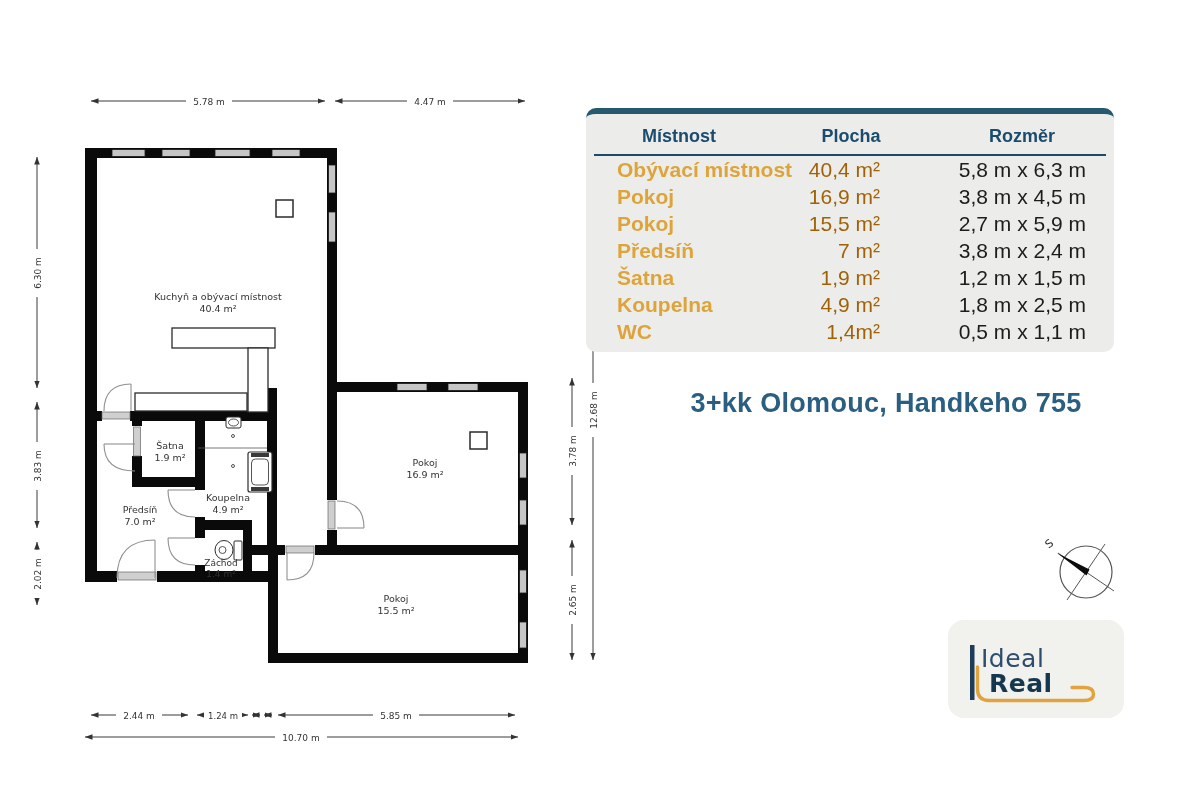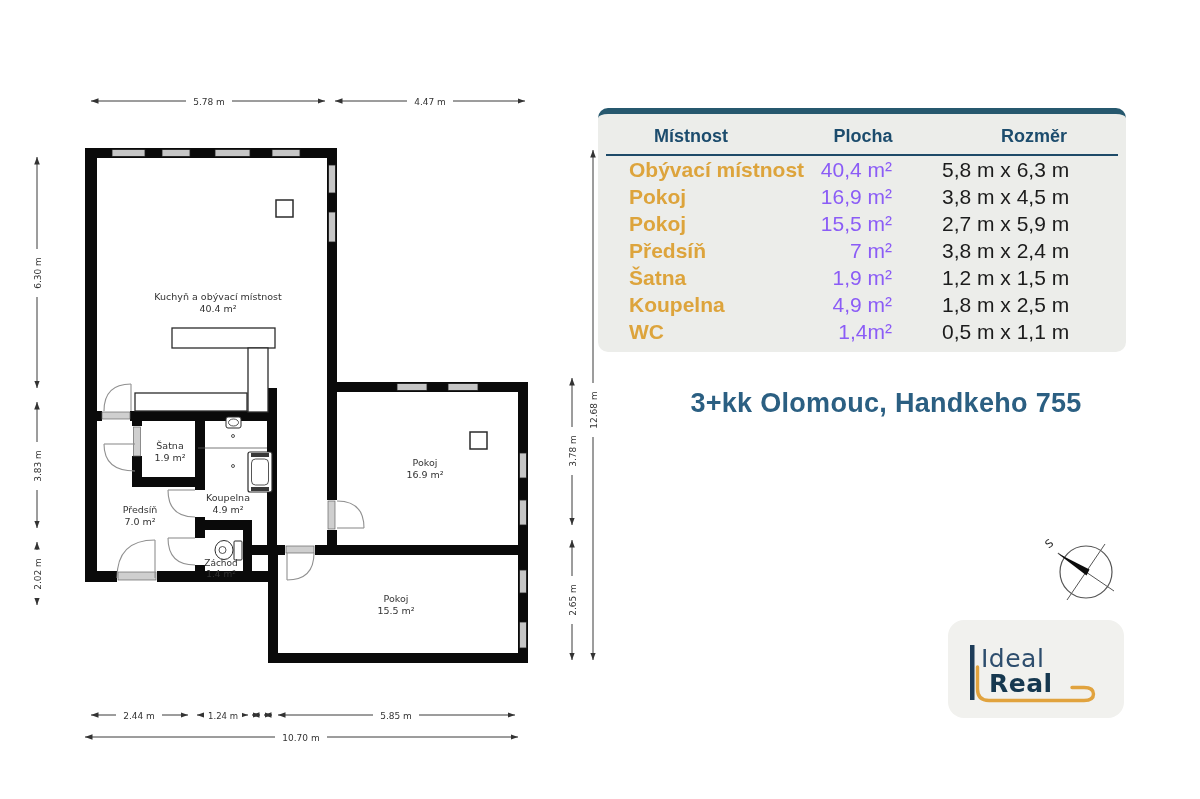--- a/index.html
+++ b/index.html
@@ -1,32 +1,32 @@
 <!DOCTYPE html>
 <html><head>
 <meta charset="utf-8">
 <style>
   html,body{margin:0;padding:0;background:#ffffff;}
   #stage{position:relative;width:1200px;height:799px;background:#ffffff;overflow:hidden;
          font-family:"Liberation Sans",sans-serif;}
   svg text{font-family:"DejaVu Sans",sans-serif;}
 
   
-  .table-card{position:absolute;left:598px;top:108px;width:528px;height:244px;
+  .table-card{position:absolute;left:586px;top:108px;width:528px;height:244px;
               background:#ecedea;border-radius:10px;border-top:6px solid #26586e;
               box-sizing:border-box;}
   .thead{display:grid;grid-template-columns:186px 158px 184px;padding-top:6px;height:32px;
          align-items:center;color:#1c4c6d;font-weight:700;font-size:18px;}
   .thead span{text-align:center;}
   .divider{border-bottom:2.5px solid #1d4a68;margin:2px 8px 0 8px;}
   .trow{display:grid;grid-template-columns:186px 158px 184px;height:27px;align-items:center;
         font-size:21px;}
   .trow .rname{color:#dda43c;font-weight:600;padding-left:31px;white-space:nowrap;}
-  .trow .rarea{text-align:right;padding-right:50px;color:#8b5cf6;}
-  .trow .rdim{text-align:left;padding-right:28px;color:#1c1c1c;}
+  .trow .rarea{text-align:right;padding-right:50px;color:#a16207;}
+  .trow .rdim{text-align:right;padding-right:28px;color:#1c1c1c;}
 
   
   .plan-title{position:absolute;left:622px;top:364px;width:528px;text-align:center;
               font-size:27px;font-weight:700;color:#2b5f82;letter-spacing:0.3px;margin-top:24px;}
 
   
   .plan-svg{position:absolute;left:0;top:0;}
   .compass-svg{position:absolute;left:1042px;top:532px;}
   .logo-svg{position:absolute;left:948px;top:620px;}
 </style>

